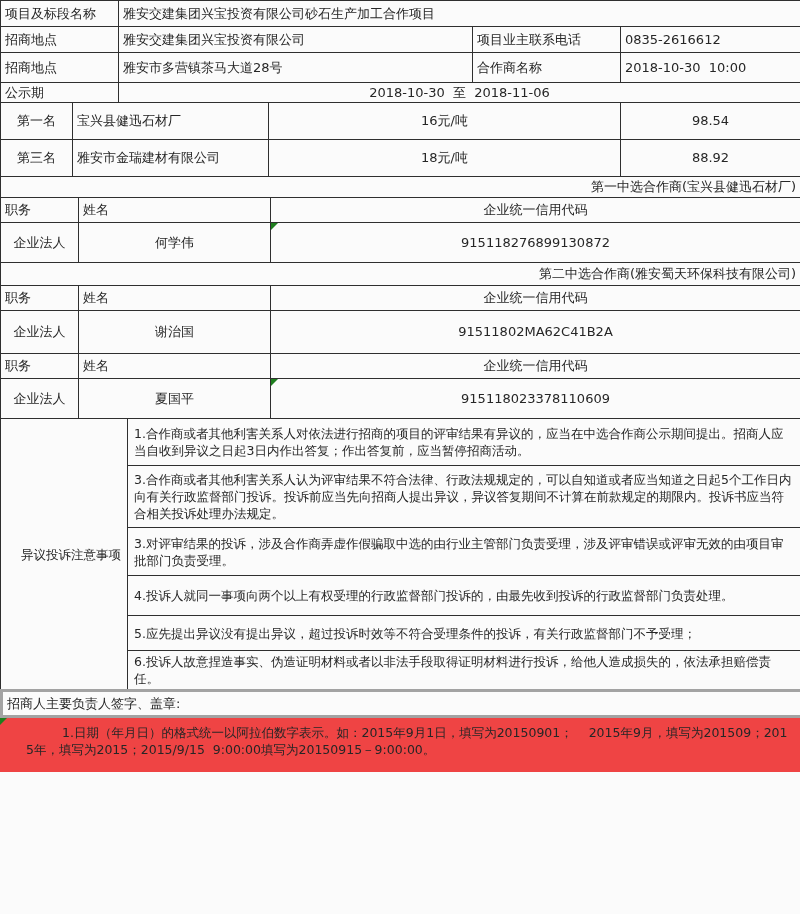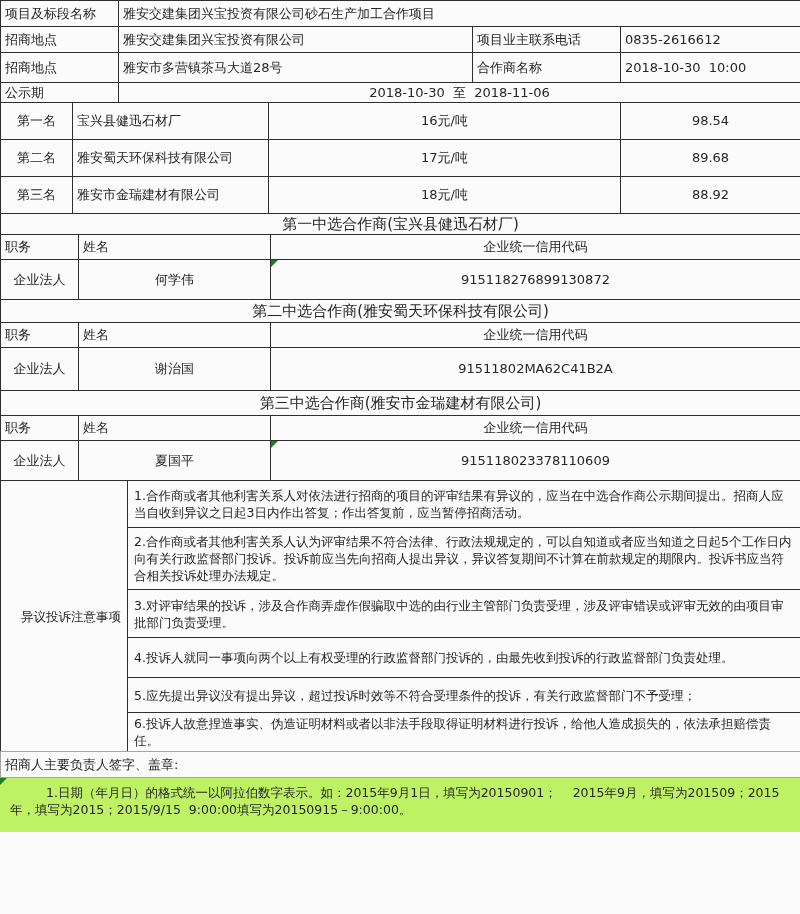--- a/index.html
+++ b/index.html
@@ -15,33 +15,33 @@
     border:1px solid #2f2f2f;
     padding:1px 4px;
     vertical-align:middle;
     white-space:pre-wrap;
     word-break:break-all;
     overflow:hidden;
     line-height:16px;
   }
   .c{text-align:center;}
   .l{text-align:left;margin-left:24px;}
-  .title-row td{font-size:15px;}
+  .title-row td{font-size:13px;text-align:right;}
   .notes td{font-size:12.5px;line-height:17px;padding:2px 6px;}
   .rel{position:relative;}
   .tri{
     position:absolute;top:0;left:0;width:0;height:0;display:block;
     border-top:7px solid #1e7e1e;border-right:7px solid transparent;
   }
-  #signature-row td{border:1px solid #a3a3a3;}
+  #signature-row td{border:3px solid #a3a3a3;}
   #footer-area{
     position:relative;
-    background:#bef264;
+    background:#ef4444;
     height:54px;
-    padding:6px 10px 0 10px;
+    padding:6px 10px 0 26px;
     box-sizing:border-box;
   }
   #footer-area p{
     margin:0;font-size:12.5px;line-height:17px;
     text-indent:36px;white-space:pre-wrap;word-break:break-all;
   }
 </style>
 </head>
 <body>
 
@@ -84,26 +84,20 @@
       <col style="width:180px">
     </colgroup>
   <tbody>
   <tr style="height:37px">
     <td class="c">第一名</td>
     <td class="l">宝兴县健迅石材厂</td>
     <td class="c">16元/吨</td>
     <td class="c">98.54</td>
   </tr>
   <tr style="height:37px">
-    <td class="c">第二名</td>
-    <td class="l">雅安蜀天环保科技有限公司</td>
-    <td class="c">17元/吨</td>
-    <td class="c">89.68</td>
-  </tr>
-  <tr style="height:37px">
     <td class="c">第三名</td>
     <td class="l">雅安市金瑞建材有限公司</td>
     <td class="c">18元/吨</td>
     <td class="c">88.92</td>
   </tr>
 </tbody>
   </table>
 
 <table>
   <colgroup>
@@ -135,23 +129,20 @@
       <td class="l">姓名</td>
       <td class="c">企业统一信用代码</td>
     </tr>
     <tr style="height:43px">
       <td class="c">企业法人</td>
       <td class="c">谢治国</td>
       <td class="c">91511802MA62C41B2A</td>
     </tr>
   </tbody>
   <tbody>
-    <tr class="title-row" style="height:25px">
-      <td class="c" colspan="3">第三中选合作商(雅安市金瑞建材有限公司)</td>
-    </tr>
     <tr style="height:25px">
       <td class="l">职务</td>
       <td class="l">姓名</td>
       <td class="c">企业统一信用代码</td>
     </tr>
     <tr style="height:40px">
       <td class="c">企业法人</td>
       <td class="c">夏国平</td>
       <td class="c rel"><i class="tri"></i><span>915118023378110609</span></td>
     </tr>
@@ -162,21 +153,21 @@
   <colgroup>
       <col style="width:127px">
       <col style="width:673px">
     </colgroup>
   <tbody>
       <tr style="height:47px">
     <td class="l" rowspan="6" style="text-align:right;">异议投诉注意事项</td>
     <td class="l">1.合作商或者其他利害关系人对依法进行招商的项目的评审结果有异议的，应当在中选合作商公示期间提出。招商人应当自收到异议之日起3日内作出答复；作出答复前，应当暂停招商活动。</td>
   </tr>
   <tr style="height:62px">
-    <td class="l">2.合作商或者其他利害关系人认为评审结果不符合法律、行政法规规定的，可以自知道或者应当知道之日起5个工作日内向有关行政监督部门投诉。投诉前应当先向招商人提出异议，异议答复期间不计算在前款规定的期限内。投诉书应当符合相关投诉处理办法规定。</td>
+    <td class="l">3.合作商或者其他利害关系人认为评审结果不符合法律、行政法规规定的，可以自知道或者应当知道之日起5个工作日内向有关行政监督部门投诉。投诉前应当先向招商人提出异议，异议答复期间不计算在前款规定的期限内。投诉书应当符合相关投诉处理办法规定。</td>
   </tr>
   <tr style="height:48px">
     <td class="l">3.对评审结果的投诉，涉及合作商弄虚作假骗取中选的由行业主管部门负责受理，涉及评审错误或评审无效的由项目审批部门负责受理。</td>
   </tr>
   <tr style="height:40px">
     <td class="l">4.投诉人就同一事项向两个以上有权受理的行政监督部门投诉的，由最先收到投诉的行政监督部门负责处理。</td>
   </tr>
   <tr style="height:35px">
     <td class="l">5.应先提出异议没有提出异议，超过投诉时效等不符合受理条件的投诉，有关行政监督部门不予受理；</td>
   </tr>

